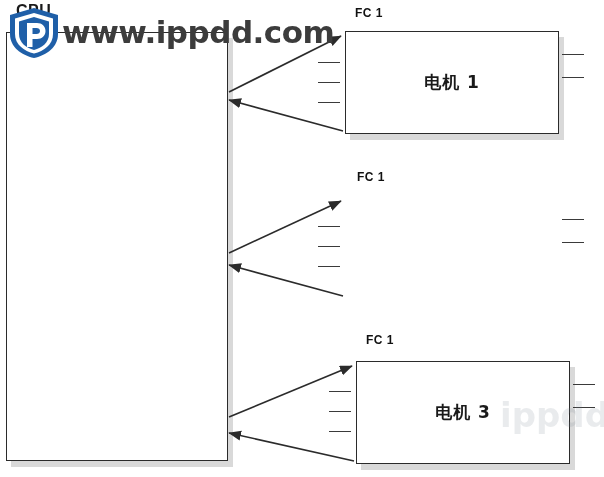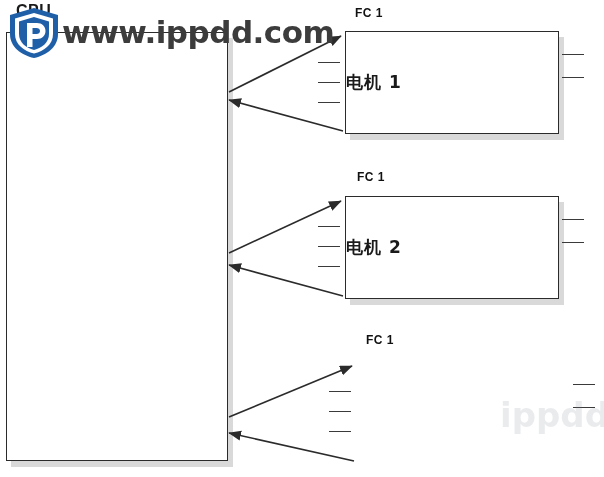--- a/index.html
+++ b/index.html
@@ -44,20 +44,21 @@
     letter-spacing: .5px;
     white-space: nowrap;
   }
 
   
   .motor-block {
     width: 214px;
     height: 103px;
     display: flex;
     align-items: center;
+    justify-content: center;
   }
   .motor-text {
     font-size: 17px;
     font-weight: bold;
     color: #1a1a1a;
     font-family: "DejaVu Sans", "Liberation Sans", sans-serif;
     letter-spacing: 1px;
   }
   #motor-block-1 { left: 345px; top: 31px; }
   #motor-block-2 { left: 345px; top: 196px; }
@@ -138,30 +139,30 @@
   </div>
 
   <div class="stub stub-left" style="left:318px; top:62px;"></div>
   <div class="stub stub-left" style="left:318px; top:82px;"></div>
   <div class="stub stub-left" style="left:318px; top:102px;"></div>
 
   <div class="stub stub-right" style="left:562px; top:54px;"></div>
   <div class="stub stub-right" style="left:562px; top:77px;"></div>
 
   <div class="fc-label" id="fc-label-2">FC 1</div>
-  <div class="blk motor-block" id="motor-block-2">
-    <span class="motor-text">电机 2</span>
-  </div>
   <div class="stub stub-left" style="left:318px; top:226px;"></div>
   <div class="stub stub-left" style="left:318px; top:246px;"></div>
   <div class="stub stub-left" style="left:318px; top:266px;"></div>
   <div class="stub stub-right" style="left:562px; top:219px;"></div>
   <div class="stub stub-right" style="left:562px; top:242px;"></div>
 
   <div class="fc-label" id="fc-label-3">FC 1</div>
+  <div class="blk motor-block" id="motor-block-3">
+    <span class="motor-text">电机 3</span>
+  </div>
   <div class="stub stub-left" style="left:329px; top:391px;"></div>
   <div class="stub stub-left" style="left:329px; top:411px;"></div>
   <div class="stub stub-left" style="left:329px; top:431px;"></div>
   <div class="stub stub-right" style="left:573px; top:384px;"></div>
   <div class="stub stub-right" style="left:573px; top:407px;"></div>
 
   <svg id="wires" viewBox="0 0 604 477" xmlns="http://www.w3.org/2000/svg">
     <defs>
       <marker id="arrow" markerWidth="9" markerHeight="9" refX="7.5" refY="3.2" orient="auto" markerUnits="strokeWidth">
         <path d="M0,0 L8,3.2 L0,6.4 z" fill="#2b2b2b"></path>

